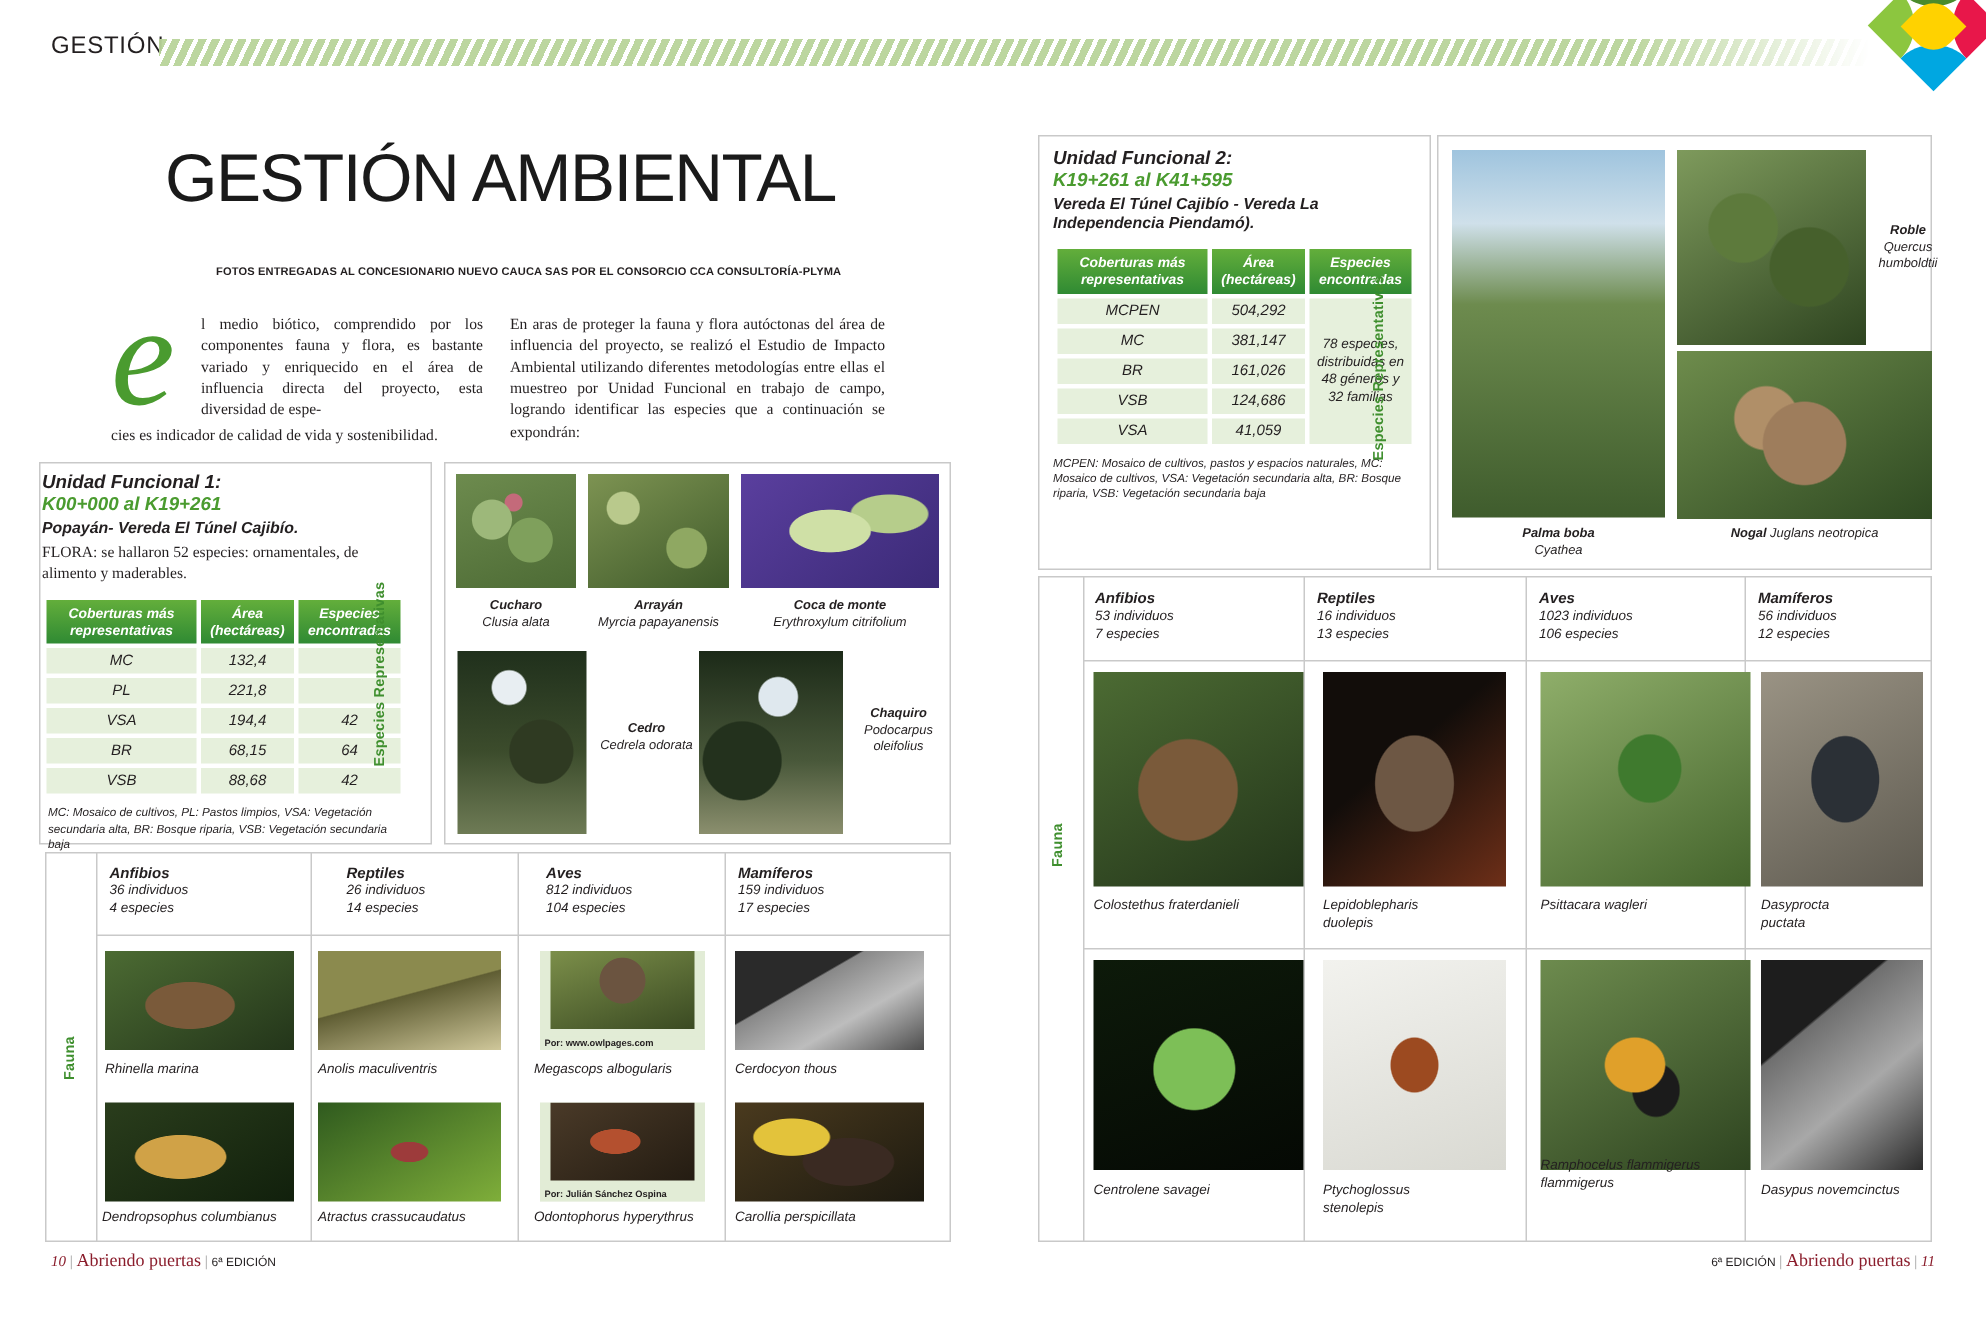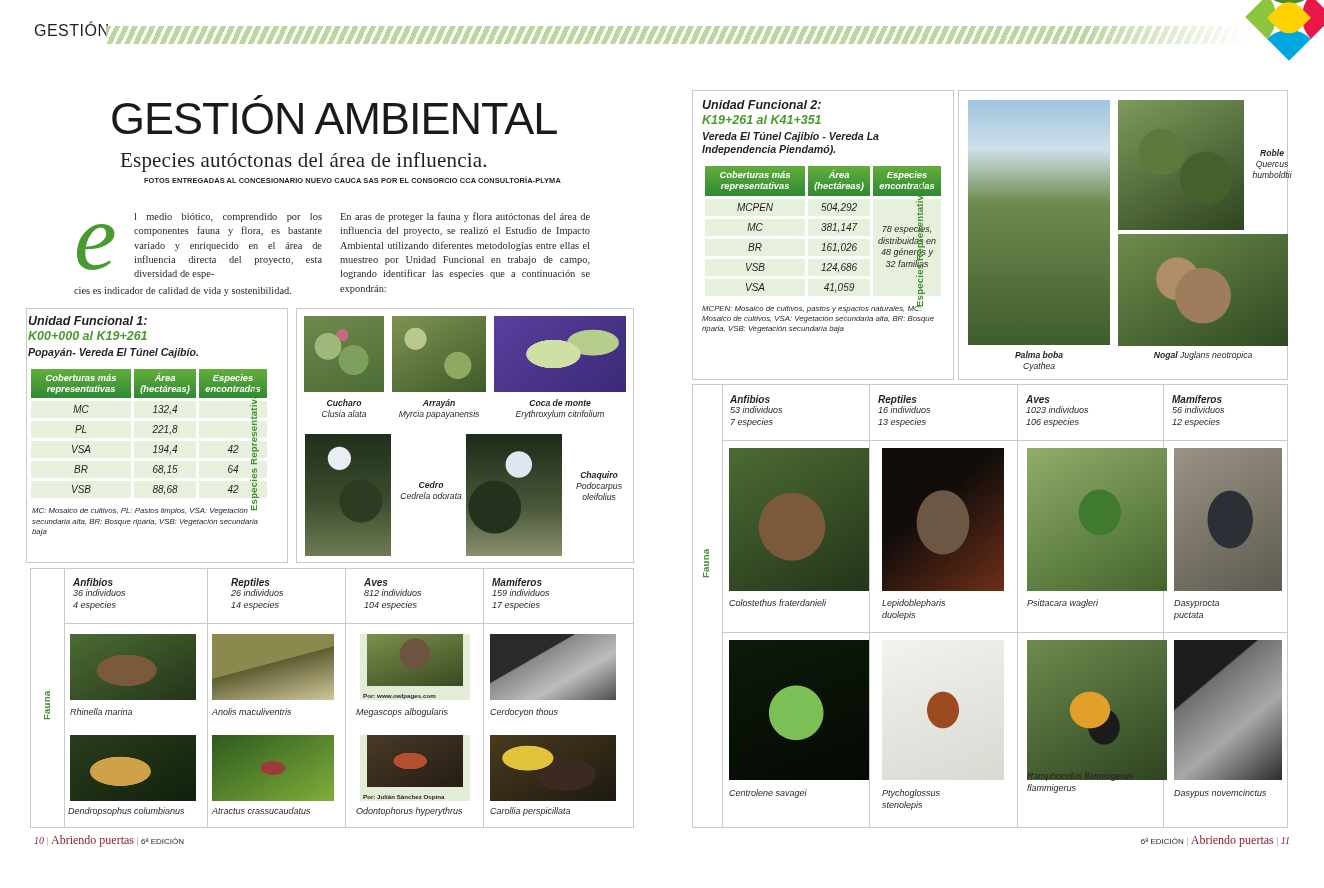--- a/index.html
+++ b/index.html
@@ -220,37 +220,37 @@
       <i></i>
       <i></i>
       <i></i>
       <u></u>
   </div>
 </div>
 
 <div class="page page-left">
 
   <div class="title">GESTIÓN AMBIENTAL</div>
-  <div class="subtitle">Especies autóctonas del área de influencia.</div>
   <div class="credit">FOTOS ENTREGADAS AL CONCESIONARIO NUEVO CAUCA SAS POR EL CONSORCIO CCA CONSULTORÍA-PLYMA</div>
 
   <div class="intro">
     <div class="dropcap">e</div>
     <div class="col col-a">l medio biótico, comprendido por los componentes fauna y flora, es bastante variado y enriquecido en el área de influencia directa del proyecto, esta diversidad de espe-</div>
     <div class="col col-a">
         <div class="runon">cies es indicador de calidad de vida y sostenibilidad.</div>
       </div>
     <div class="col col-b">En aras de proteger la fauna y flora autóctonas del área de influencia del proyecto, se realizó el Estudio de Impacto Ambiental utilizando diferentes metodologías entre ellas el muestreo por Unidad Funcional en trabajo de campo, logrando identificar las especies que a continuación se expondrán:</div>
   </div>
 
   <div class="box" style="left:26px; top:308px; width:262px; height:255px;"></div>
   <div class="unidad" style="left:28px; top:314px; width:244px;">
     <div class="u-h1">Unidad Funcional 1:</div>
     <div class="u-h2">K00+000 al K19+261</div>
     <div class="u-h3">Popayán- Vereda El Túnel Cajibío.</div>
+    <div class="u-flora">FLORA: se hallaron 52 especies: ornamentales, de alimento y maderables.</div>
 
     <table class="cov">
       <tbody>
           <tr>
         <th style="width:100px">Coberturas más representativas</th>
         <th style="width:62px">Área (hectáreas)</th>
         <th style="width:68px">Especies encontradas</th>
       </tr>
       <tr>
             <td>MC</td>
@@ -382,21 +382,21 @@
     <span class="sep">|</span>
     <span class="ed">6ª EDICIÓN</span>
   </div>
 </div>
 
 <div class="page page-right">
 
   <div class="box" style="left:30px; top:90px; width:262px; height:290px;"></div>
   <div class="unidad" style="left:40px; top:98px; width:244px;">
     <div class="u-h1">Unidad Funcional 2:</div>
-    <div class="u-h2">K19+261 al K41+351</div>
+    <div class="u-h2">K19+261 al K41+595</div>
     <div class="u-h3">Vereda El Túnel Cajibío - Vereda La Independencia Piendamó).</div>
 
     <table class="cov">
       <tbody>
           <tr>
         <th style="width:100px">Coberturas más representativas</th>
         <th style="width:62px">Área (hectáreas)</th>
         <th style="width:68px">Especies encontradas</th>
       </tr>
       <tr>

